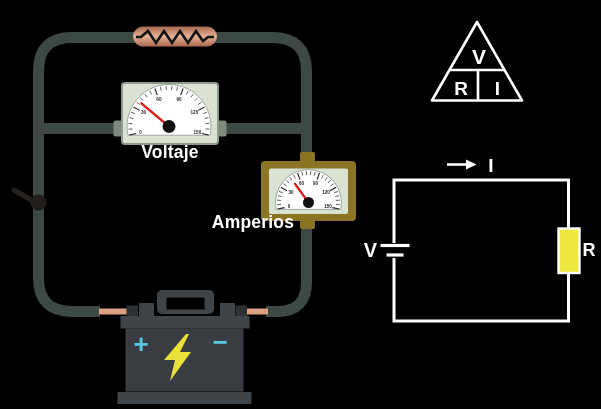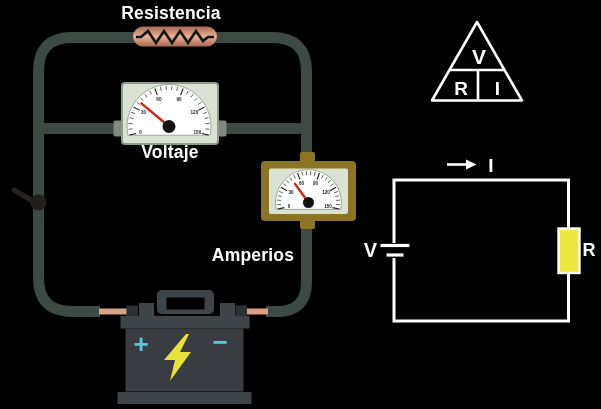--- a/index.html
+++ b/index.html
@@ -158,16 +158,15 @@
       <line x1="386.5" y1="255" x2="403.5" y2="255" style="stroke:var(--c-line_white)" stroke-width="3.2"></line>
       <line x1="447" y1="164.5" x2="466" y2="164.5" style="stroke:var(--c-line_white)" stroke-width="2.6"></line>
       <polygon points="466,159.5 476.5,164.5 466,169.5" style="fill:var(--c-line_white)"></polygon>
       <text x="491" y="171.5" text-anchor="middle" font-size="19" fill="#fff">I</text>
       <text x="370.5" y="257" text-anchor="middle" font-size="20" fill="#fff">V</text>
       <rect x="558.5" y="228.5" width="21" height="44.5" style="fill:var(--c-schematic_resistor);stroke:var(--c-line_white)" stroke-width="2.4"></rect>
       <text x="589" y="256" text-anchor="middle" font-size="18" fill="#fff">R</text>
     </g>
   </svg>
 
-  <div class="lbl" style="left:171px;top:3px">Resistencia</div>
   <div class="lbl" style="left:170px;top:142px">Voltaje</div>
-  <div class="lbl" style="left:253px;top:245px">Amperios</div>
+  <div class="lbl" style="left:253px;top:212px">Amperios</div>
 </div>
 
 </body></html>

